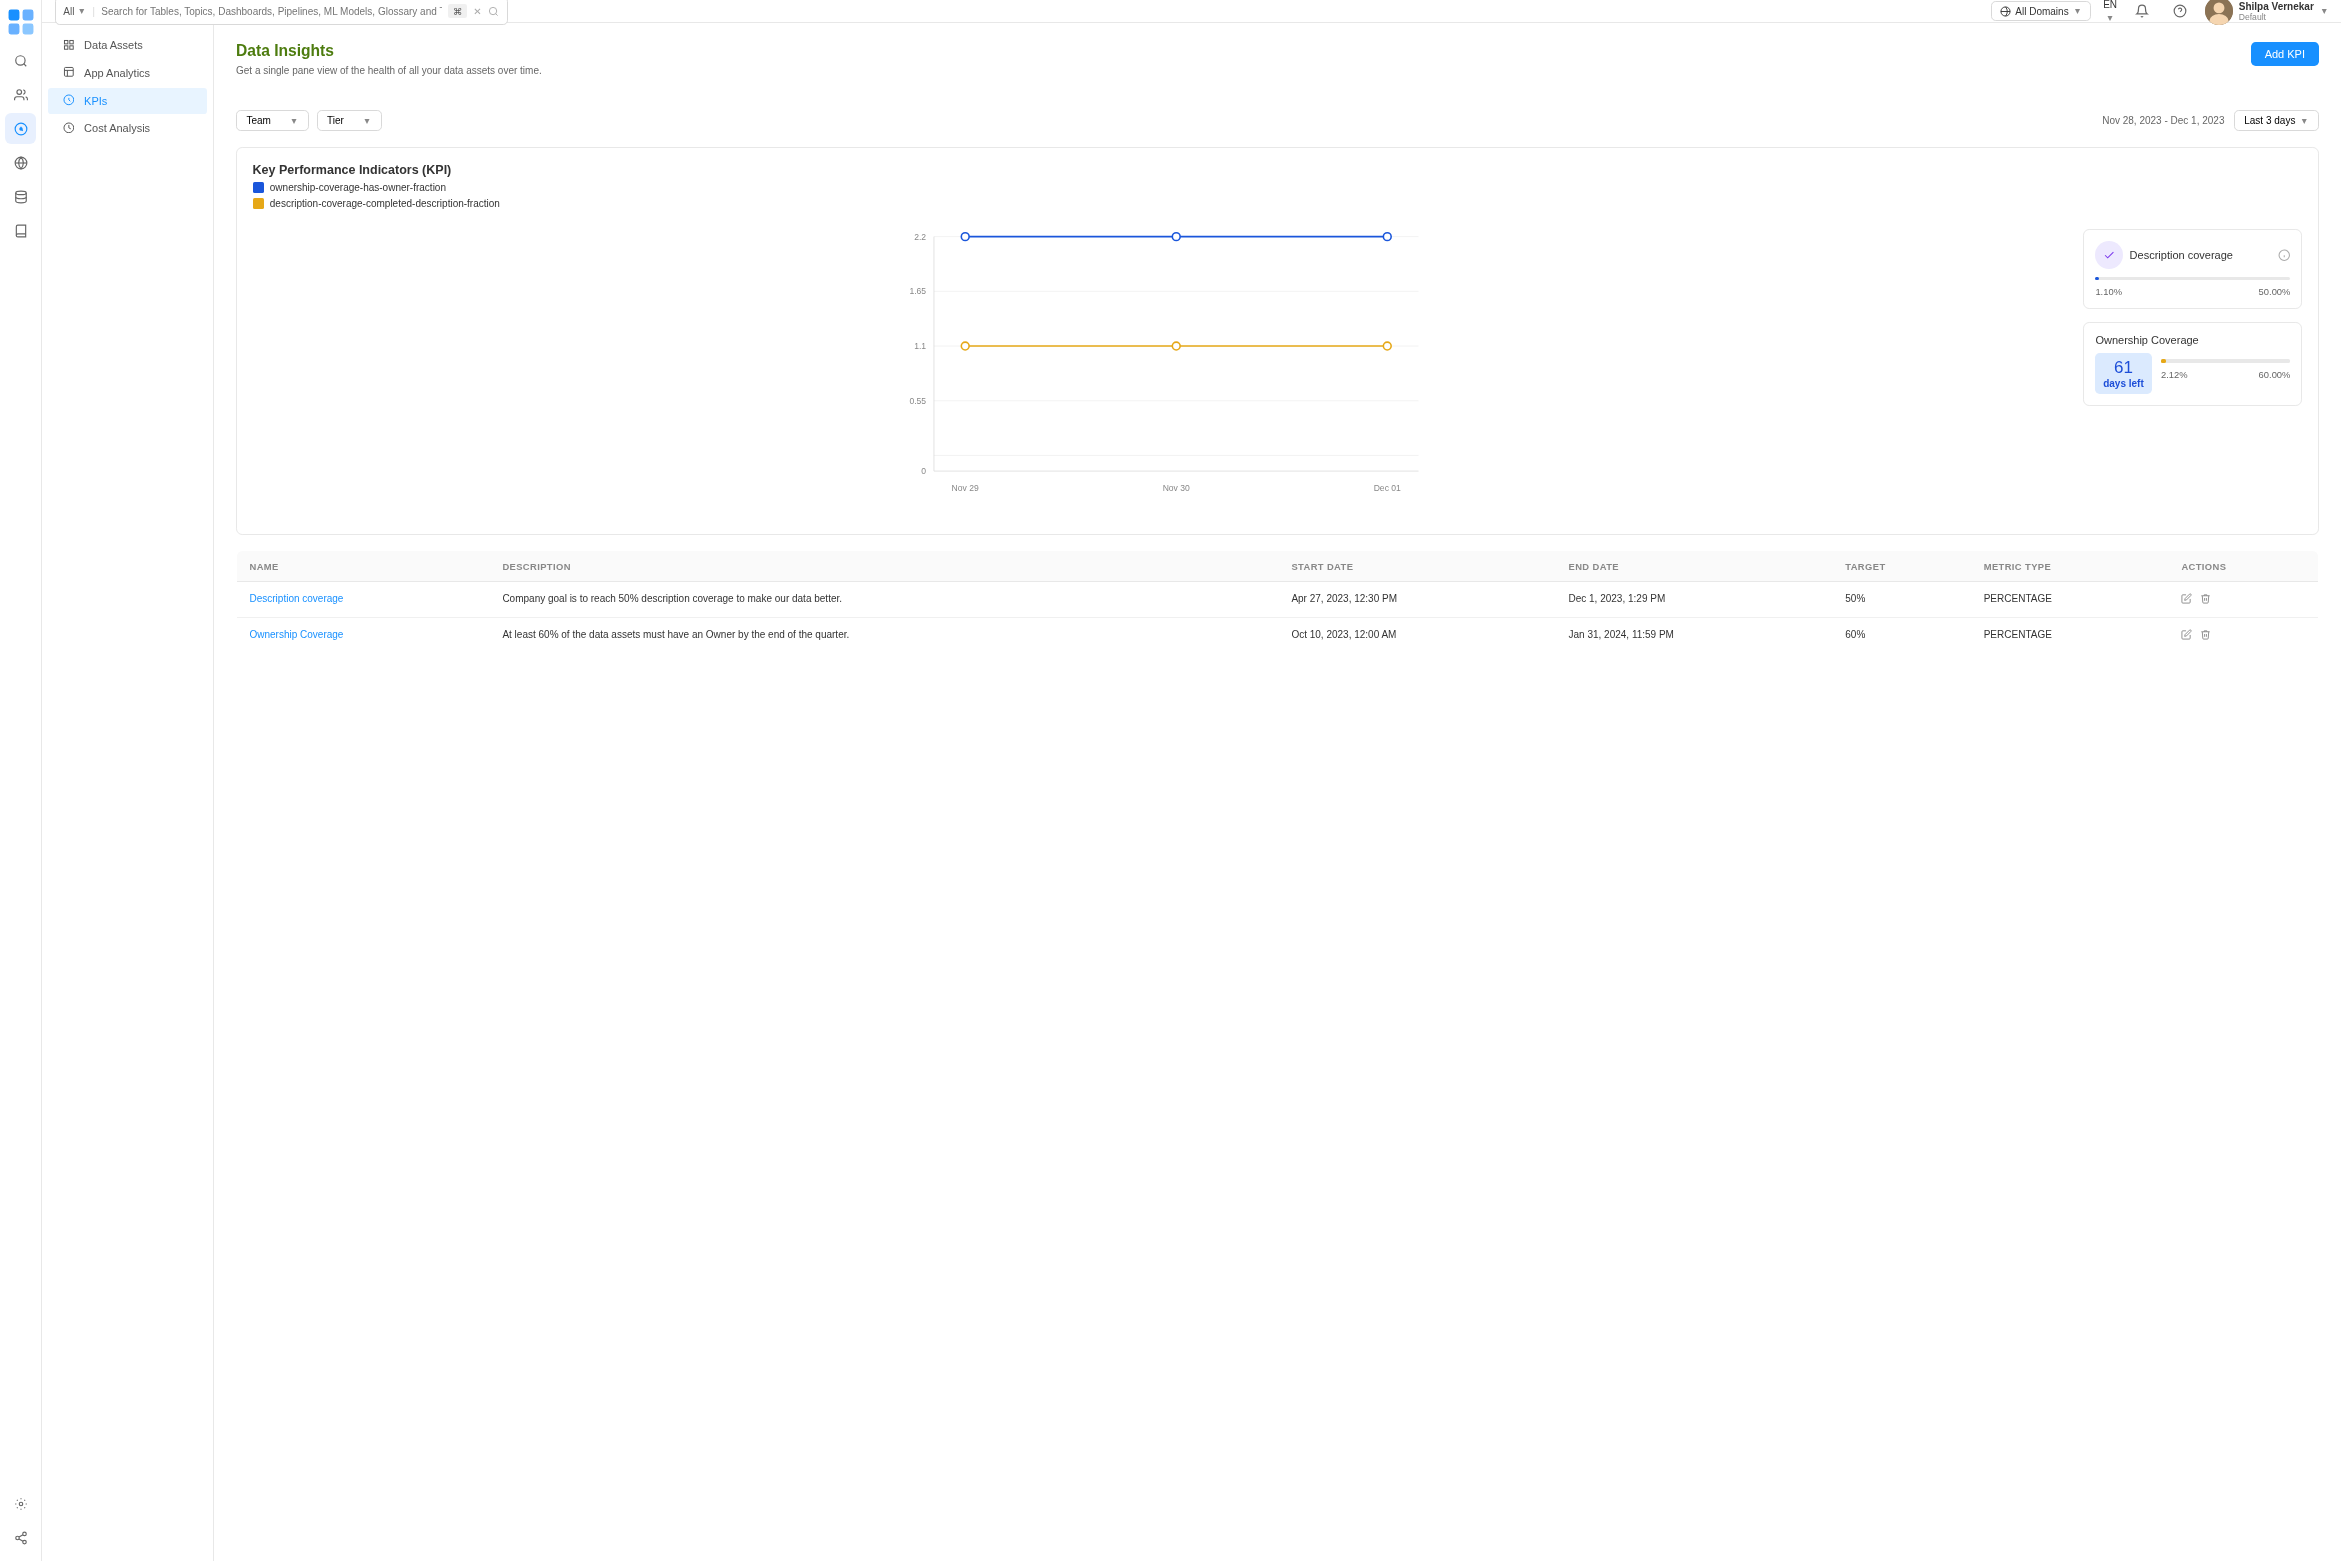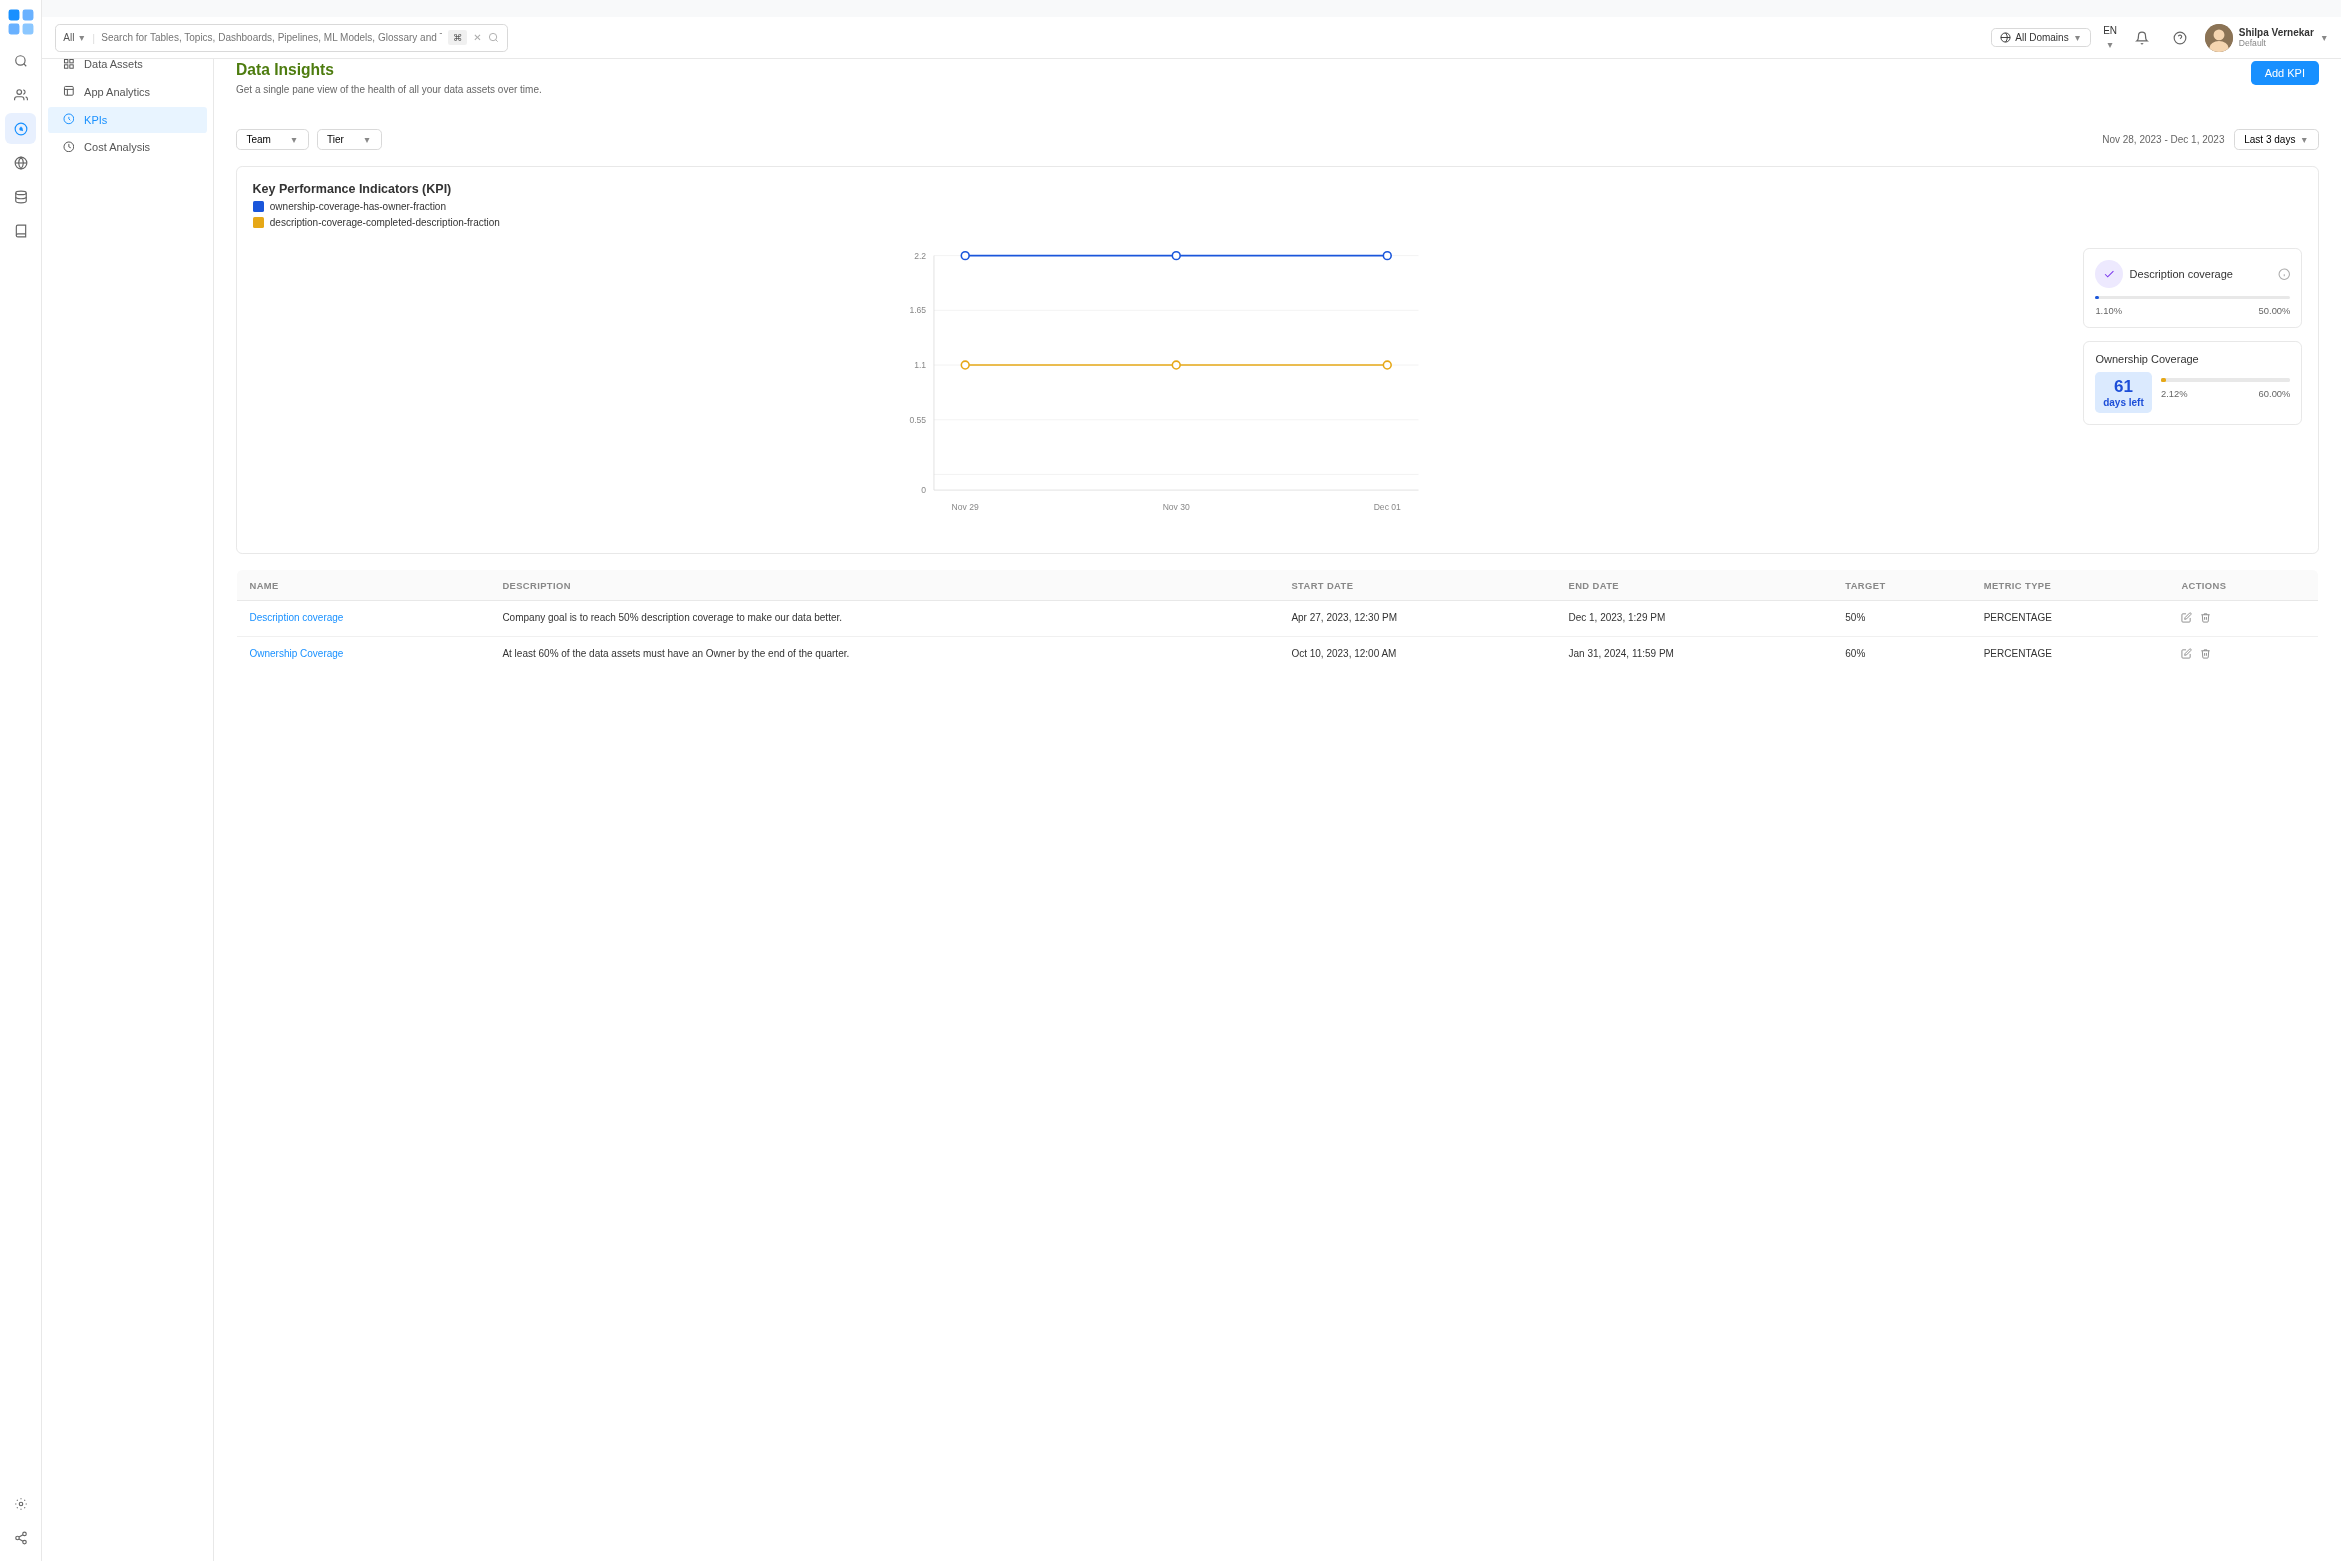--- a/index.html
+++ b/index.html
@@ -5,21 +5,21 @@
     * { box-sizing: border-box; margin: 0; padding: 0; }
     body { font-family: -apple-system, BlinkMacSystemFont, 'Segoe UI', sans-serif; background: #f8f9fa; color: #333; font-size: 11px; }
 
     
     .app-container { display: flex; height: 100vh; overflow: hidden; }
     .sidebar-icons { width: 42px; background: #fff; border-right: 0.8px solid #e8e8e8; display: flex; flex-direction: column; align-items: center; padding: 7.8px 0; gap: 3.1px; z-index: 10; }
     .sidebar-nav { width: 172px; background: #fff; border-right: 0.8px solid #e8e8e8; padding: 7.8px 0; }
     .main-content { flex: 1; overflow-y: auto; background: #fff; }
 
     
-    .topbar { height: 42px; background: #fff; border-bottom: 0.8px solid #e8e8e8; display: flex; align-items: center; padding: 0 12.5px; gap: 9.4px; position: sticky; top: 17px; z-index: 100; }
+    .topbar { height: 23px; background: #fff; border-bottom: 0.8px solid #e8e8e8; display: flex; align-items: center; padding: 0 12.5px; gap: 9.4px; position: sticky; top: 0; z-index: 100; }
     .search-bar { flex: 1; max-width: 453px; display: flex; align-items: center; border: 0.8px solid #d9d9d9; border-radius: 4.7px; padding: 0 7.8px; height: 28px; gap: 6.2px; background: #fff; }
     .search-bar input { border: none; outline: none; flex: 1; font-size: 10px; color: #888; }
     .search-tag { background: #f0f0f0; border-radius: 2.3px; padding: 1.6px 4.7px; font-size: 9.4px; color: #555; display: flex; align-items: center; gap: 3.1px; }
     .topbar-right { margin-left: auto; display: flex; align-items: center; gap: 12.5px; }
     .domain-selector { display: flex; align-items: center; gap: 4.7px; border: 0.8px solid #d9d9d9; border-radius: 4.7px; padding: 3.1px 7.8px; cursor: pointer; font-size: 10px; }
     .lang-selector { display: flex; align-items: center; gap: 3.1px; cursor: pointer; font-size: 10px; flex-direction: column; }
     .icon-btn { width: 25px; height: 25px; display: flex; align-items: center; justify-content: center; cursor: pointer; color: #666; font-size: 12.5px; }
     .user-avatar { width: 28px; height: 28px; border-radius: 50%; background: #8b7355; display: flex; align-items: center; justify-content: center; overflow: hidden; }
     .user-info { display: flex; align-items: center; gap: 6.2px; cursor: pointer; }
 
@@ -64,21 +64,21 @@
     
     .kpi-side { width: 219px; display: flex; flex-direction: column; gap: 12.5px; padding-top: 7.8px; }
     .kpi-panel { border: 0.8px solid #e8e8e8; border-radius: 6.2px; padding: 11px; background: #fff; }
     .kpi-panel-header { display: flex; align-items: center; justify-content: space-between; margin-bottom: 7.8px; }
     .kpi-panel-icon { width: 28px; height: 28px; border-radius: 50%; background: #ede9fe; display: flex; align-items: center; justify-content: center; color: #7c3aed; font-size: 12.5px; }
     .kpi-progress-bar { height: 3.1px; background: #e8e8e8; border-radius: 1.6px; margin: 6.2px 0; position: relative; }
     .kpi-progress-fill { height: 100%; border-radius: 1.6px; background: #1a56db; }
     .kpi-progress-fill.orange { background: #e6a817; }
     .kpi-values { display: flex; justify-content: space-between; font-size: 9.4px; color: #666; }
     .days-badge { background: #dbeafe; color: #1d4ed8; border-radius: 4.7px; padding: 4.7px 7.8px; text-align: center; font-size: 10px; font-weight: 700; }
-    .days-badge .days-num { font-size: 17px; font-weight: 700; color: #1d4ed8; display: block; }
+    .days-badge .days-num { font-size: 17px; font-weight: 400; color: #1d4ed8; display: block; }
     .kpi-panel-row { display: flex; align-items: flex-start; gap: 9.4px; }
 
     
     .data-table { width: 100%; border-collapse: collapse; border: 0.8px solid #e8e8e8; border-radius: 6.2px; overflow: hidden; }
     .data-table th { background: #fafafa; padding: 9.4px 12.5px; text-align: left; font-size: 9.4px; font-weight: 600; color: #888; text-transform: uppercase; letter-spacing: 0.4px; border-bottom: 0.8px solid #e8e8e8; }
     .data-table td { padding: 11px 12.5px; border-bottom: 0.8px solid #f0f0f0; font-size: 10px; vertical-align: top; }
     .data-table tr:last-child td { border-bottom: none; }
     .link-text { color: #1890ff; cursor: pointer; text-decoration: none; }
     .action-icons { display: flex; gap: 7.8px; align-items: center; }
     .action-icon { color: #888; cursor: pointer; font-size: 11.7px; }

